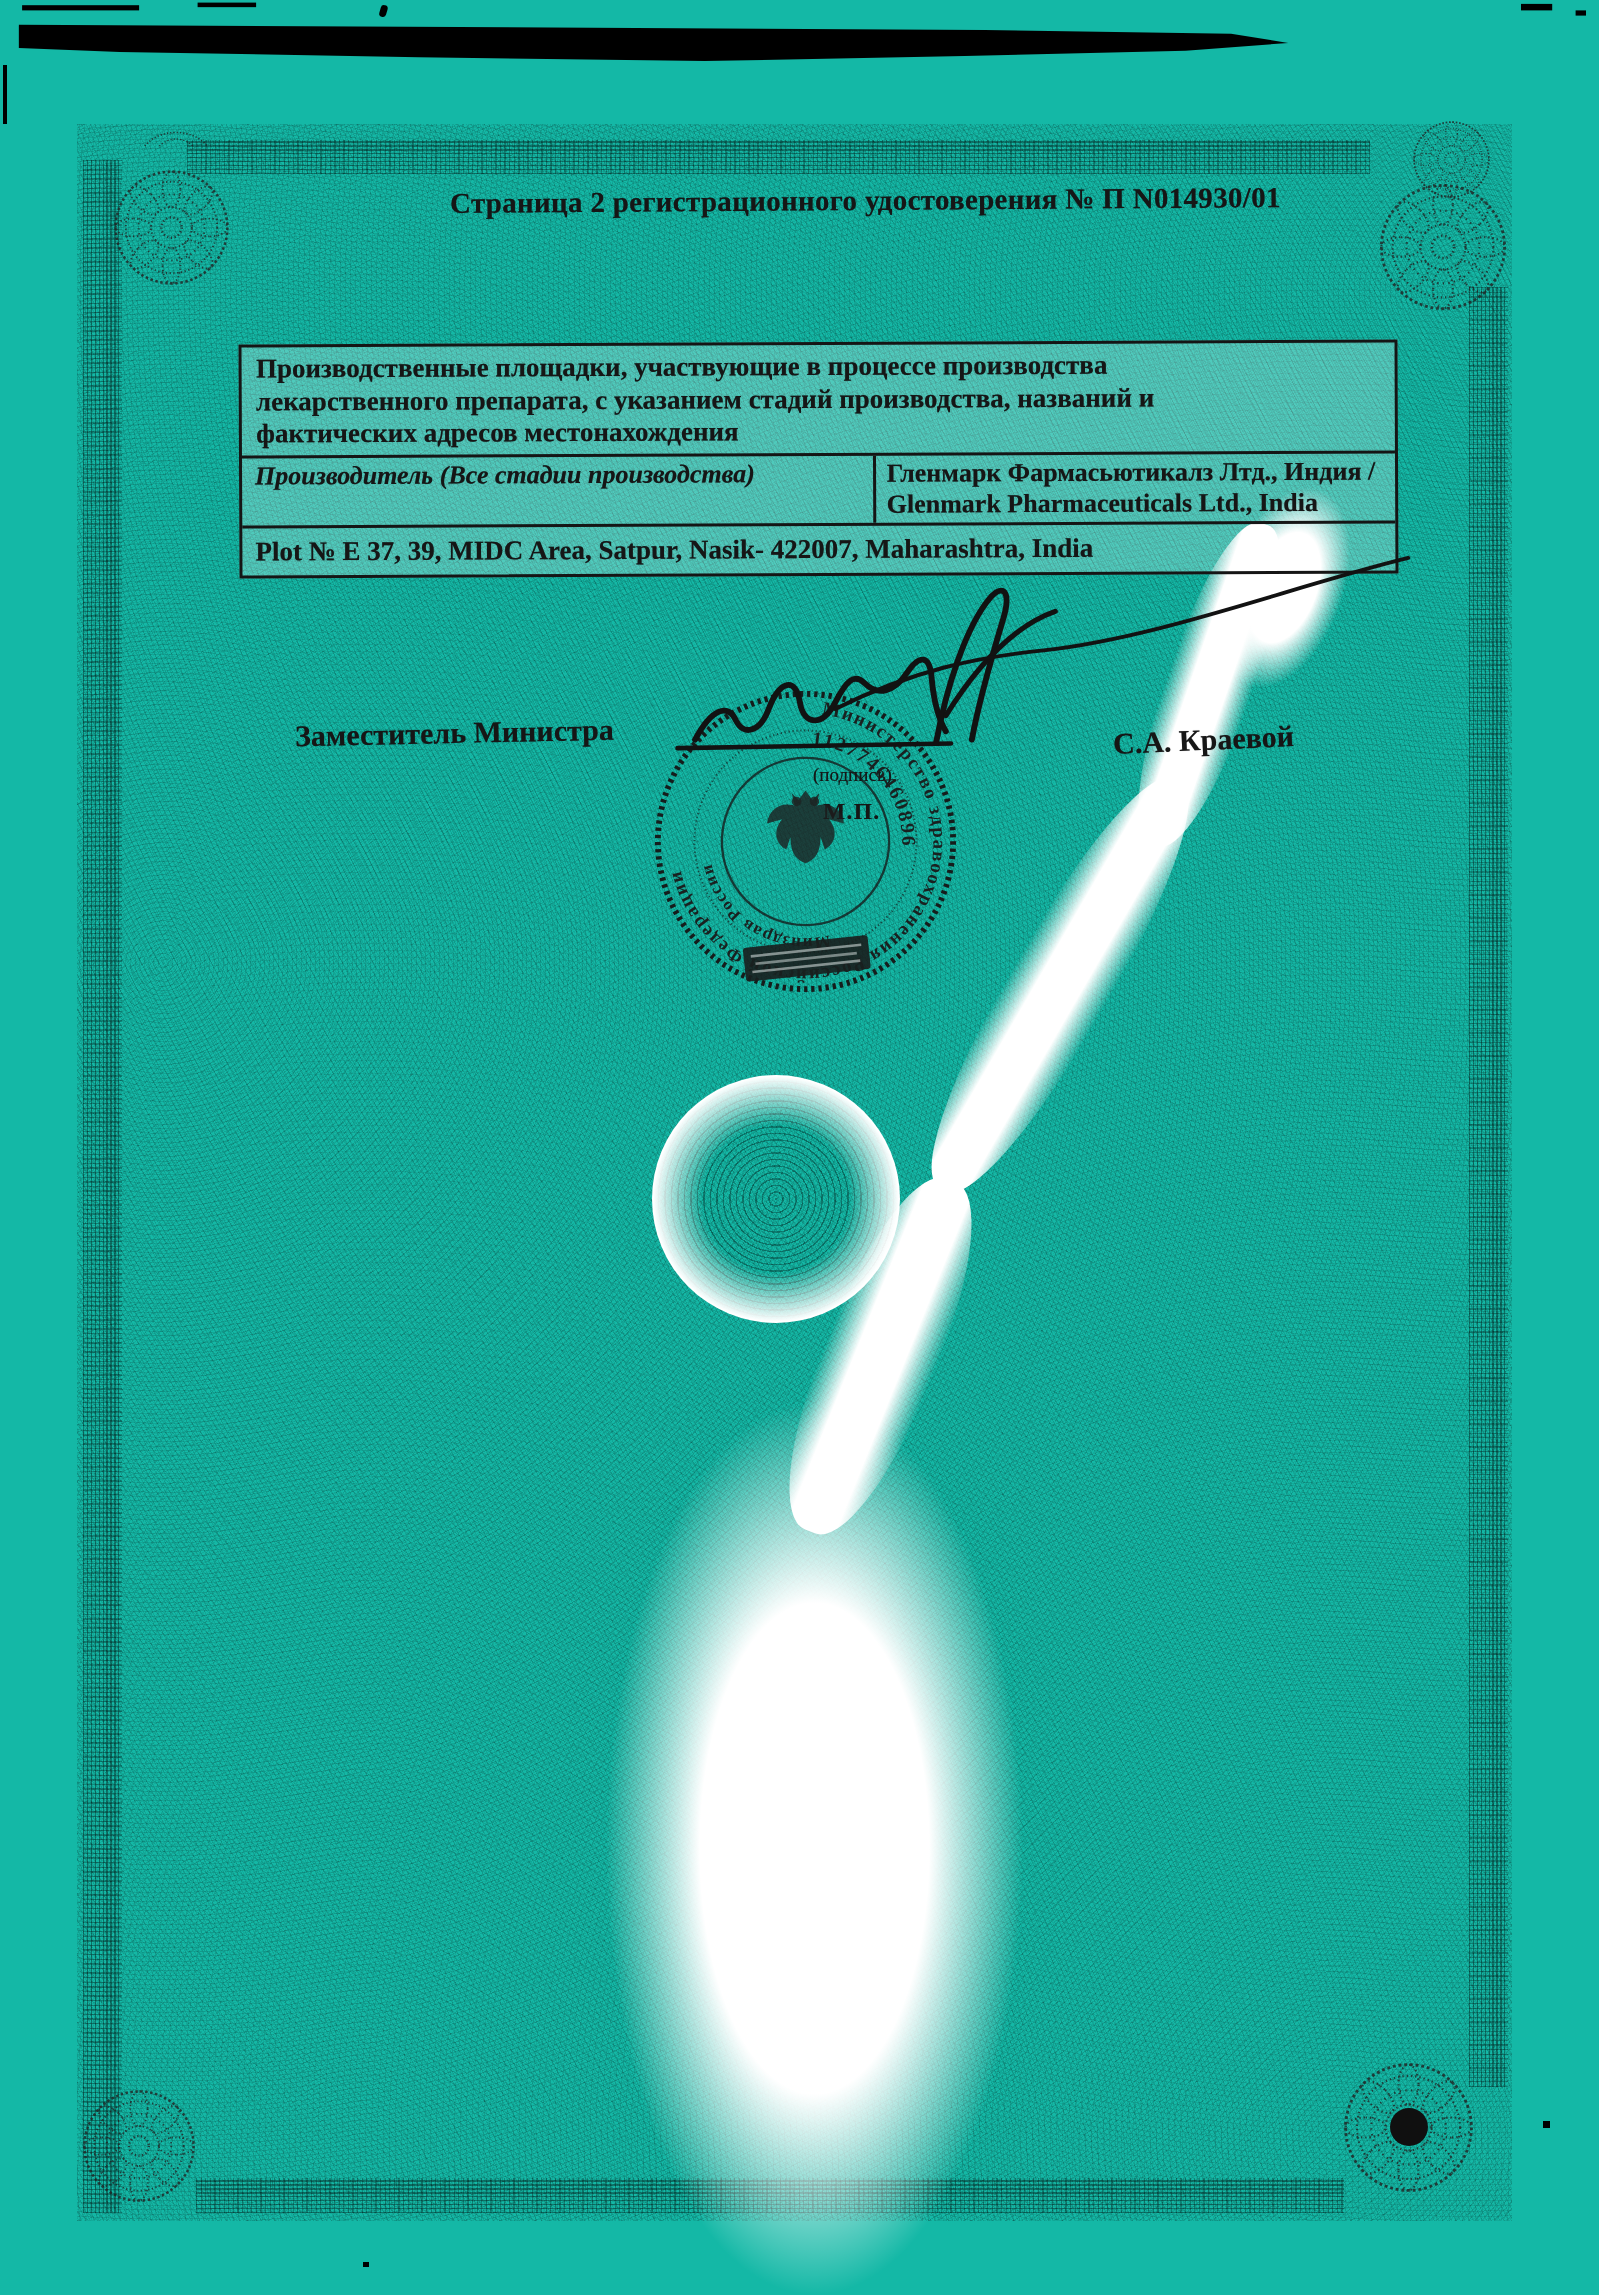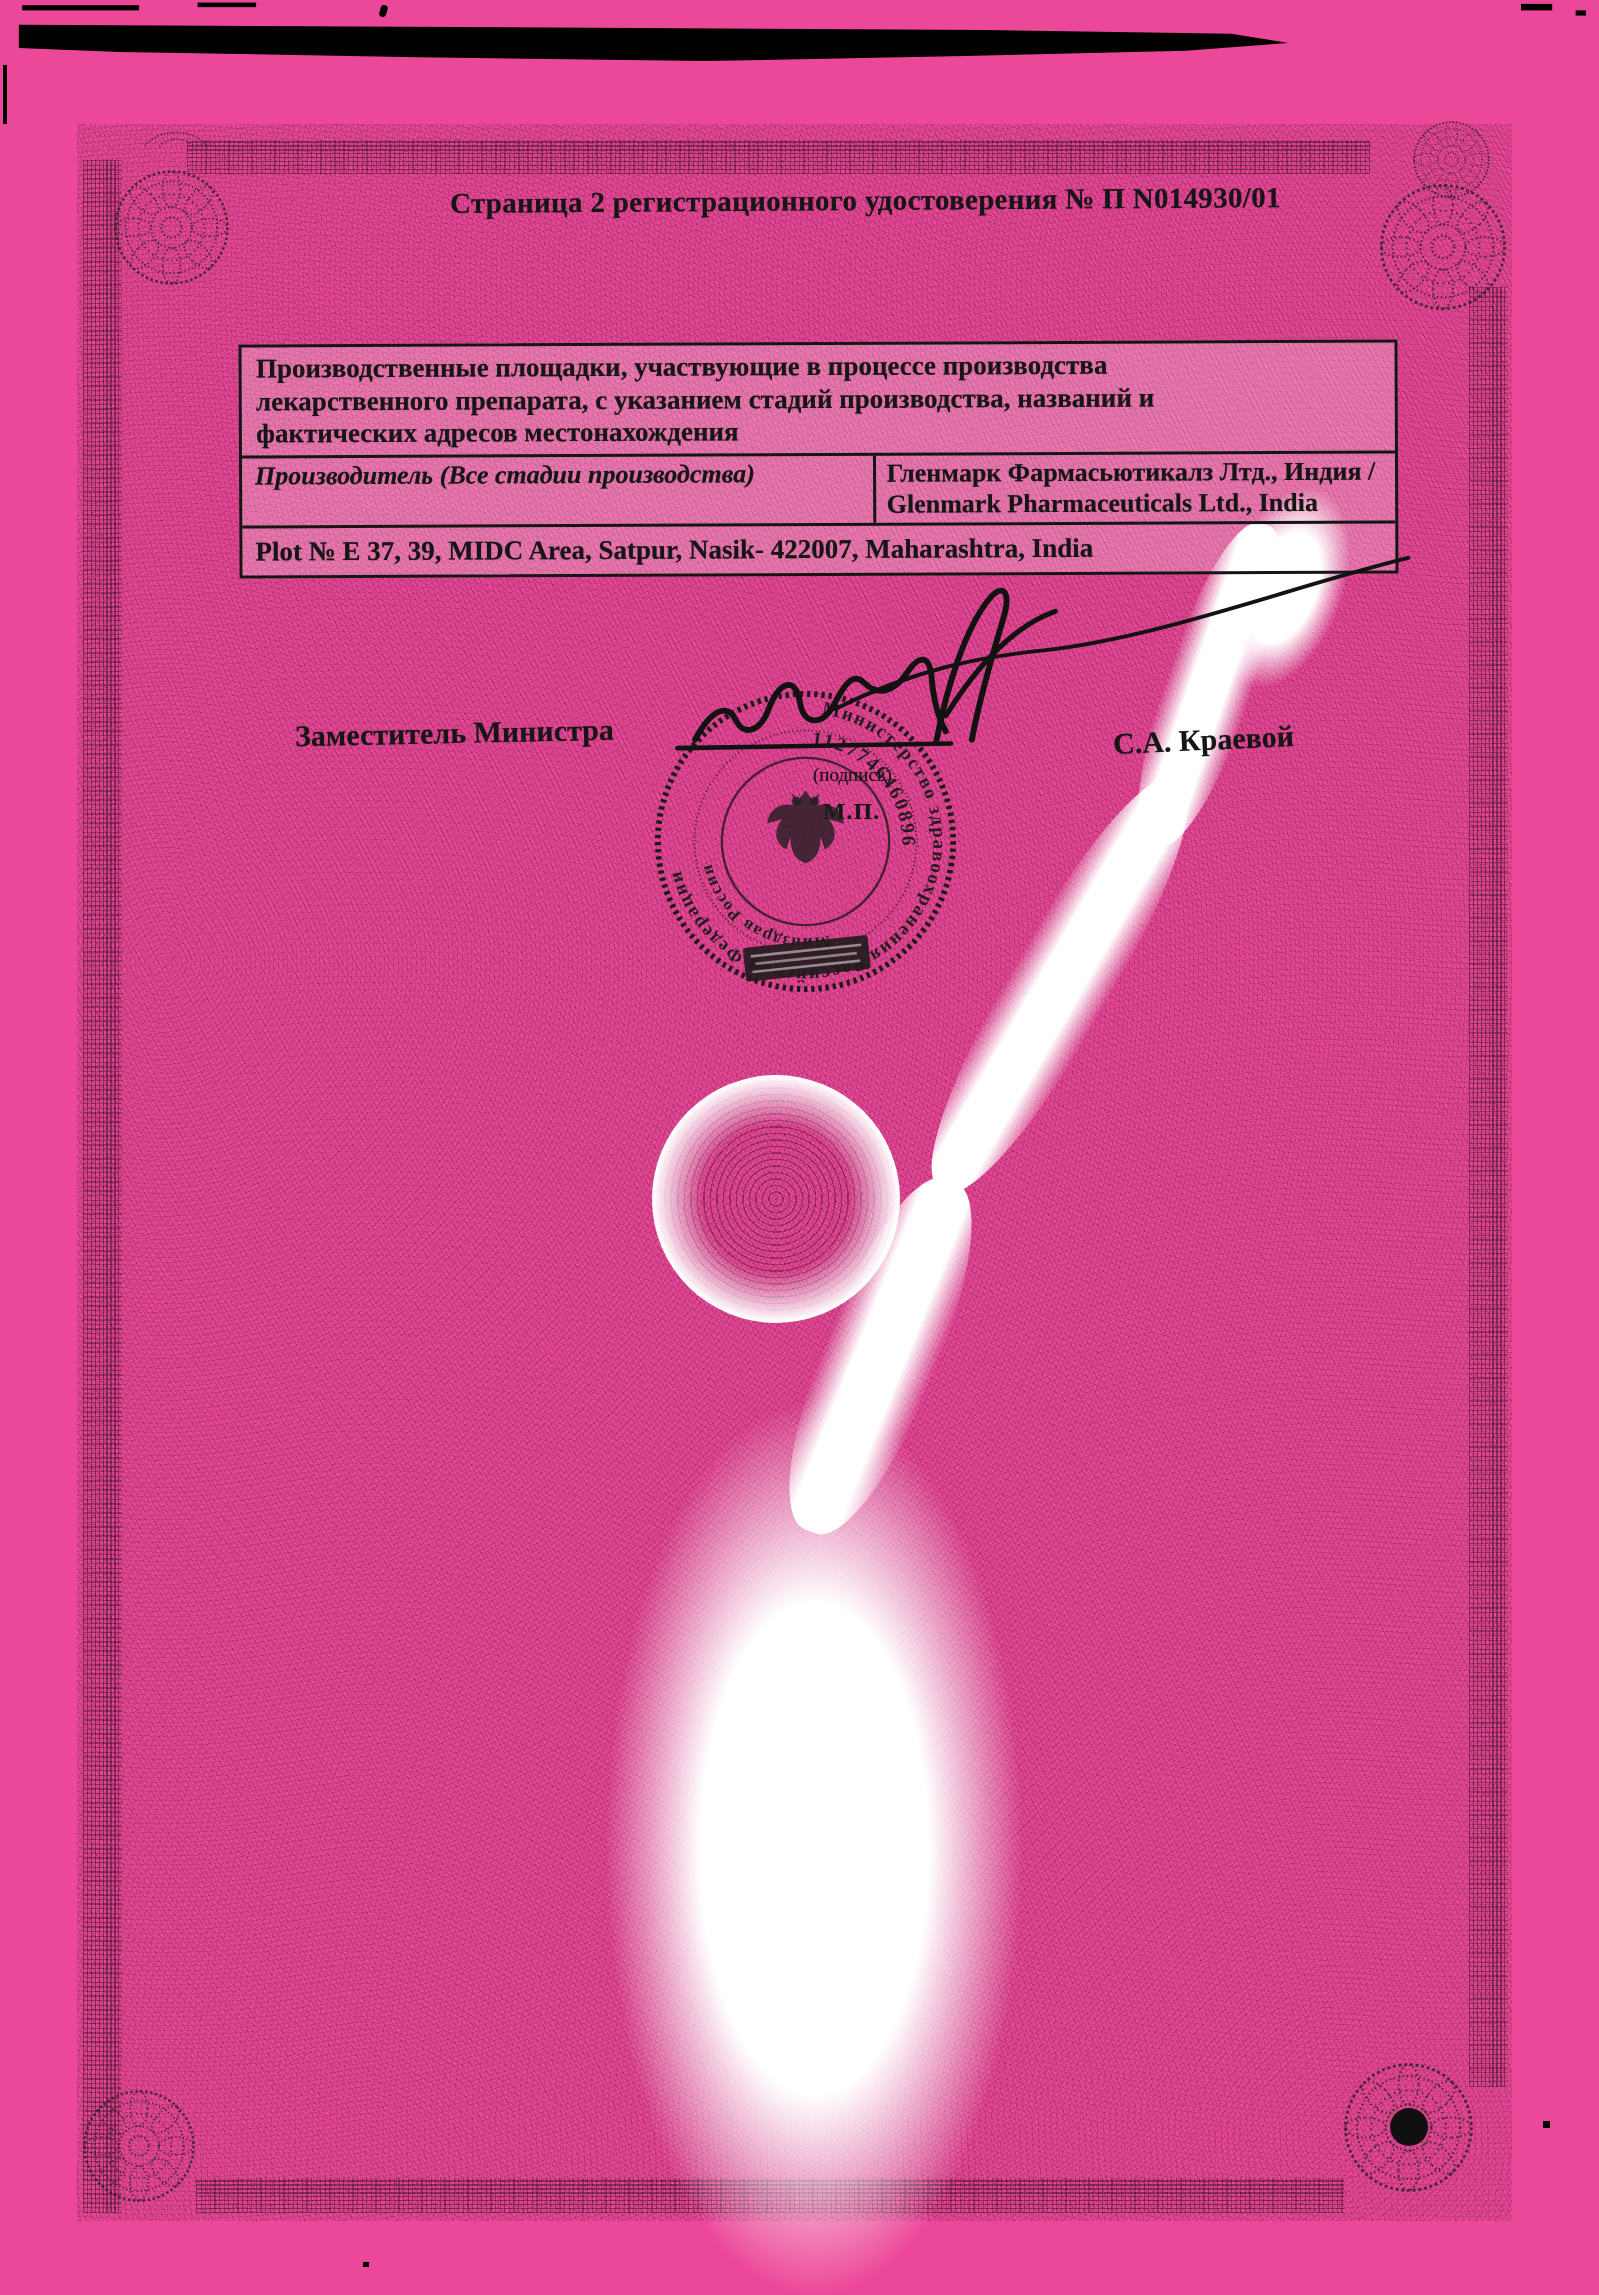--- a/index.html
+++ b/index.html
@@ -1,17 +1,17 @@
 <!DOCTYPE html>
 <html style="font-size:10.4px"><head>
 <meta charset="utf-8">
 <style>
   html,body{margin:0;padding:0;background:#fff;}
   .page{
-    position:relative;width:1599px;height:2295px;background:#ec4899;overflow:hidden;
+    position:relative;width:1599px;height:2295px;background:#14b8a6;overflow:hidden;
     font-family:"Liberation Serif","DejaVu Serif",serif;color:#161616;
   }
   
   .texture{
     position:absolute;left:77px;top:124px;width:1435px;height:2097px;
     background:
       repeating-radial-gradient(circle at 6% 40%,  rgba(0,0,0,.10) 0 1px, rgba(0,0,0,0) 1px 4.6px),
       repeating-radial-gradient(circle at 97% 8%,  rgba(0,0,0,.09) 0 1px, rgba(0,0,0,0) 1px 5.2px),
       repeating-radial-gradient(circle at 88% 96%, rgba(0,0,0,.08) 0 1px, rgba(0,0,0,0) 1px 5.9px),
       repeating-radial-gradient(circle at 20% 98%, rgba(0,0,0,.07) 0 1px, rgba(0,0,0,0) 1px 6.5px),

